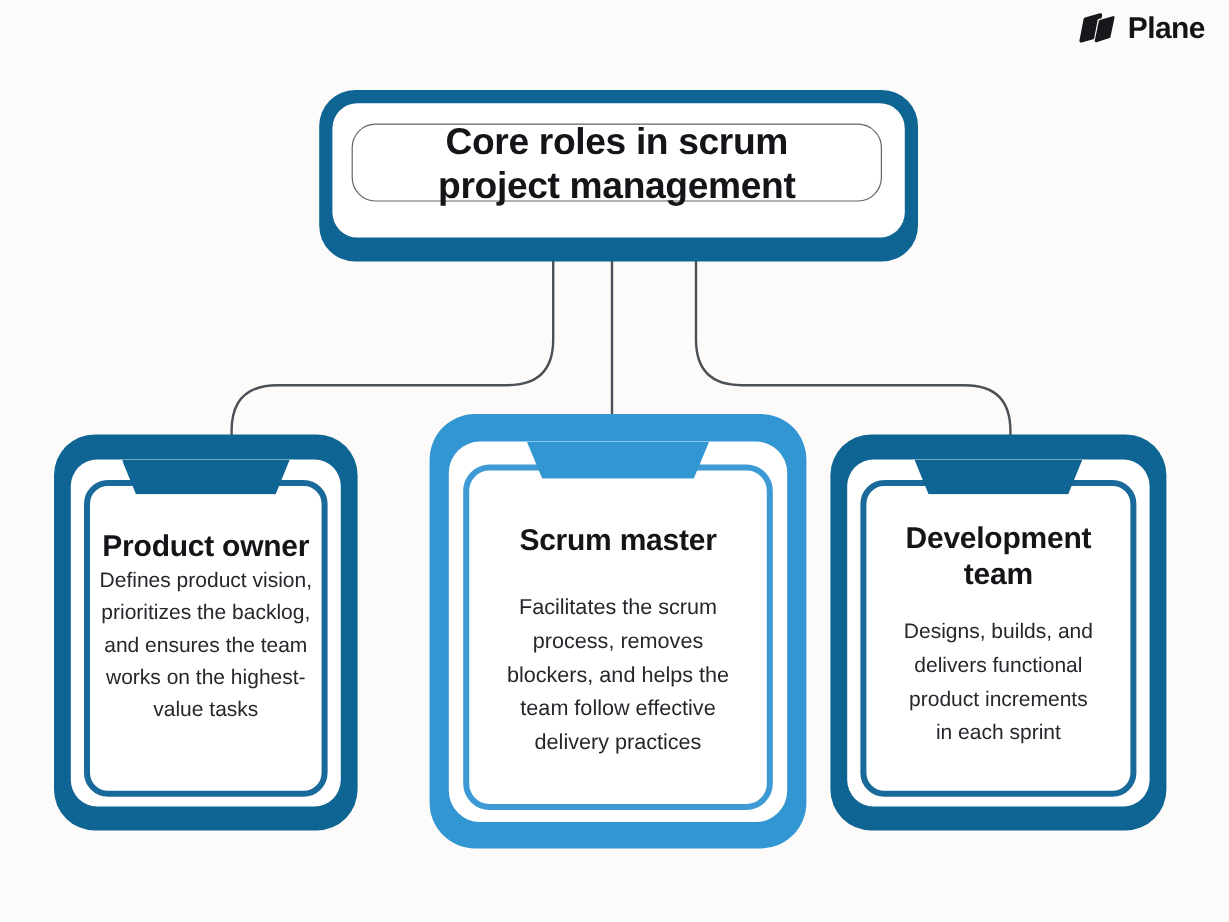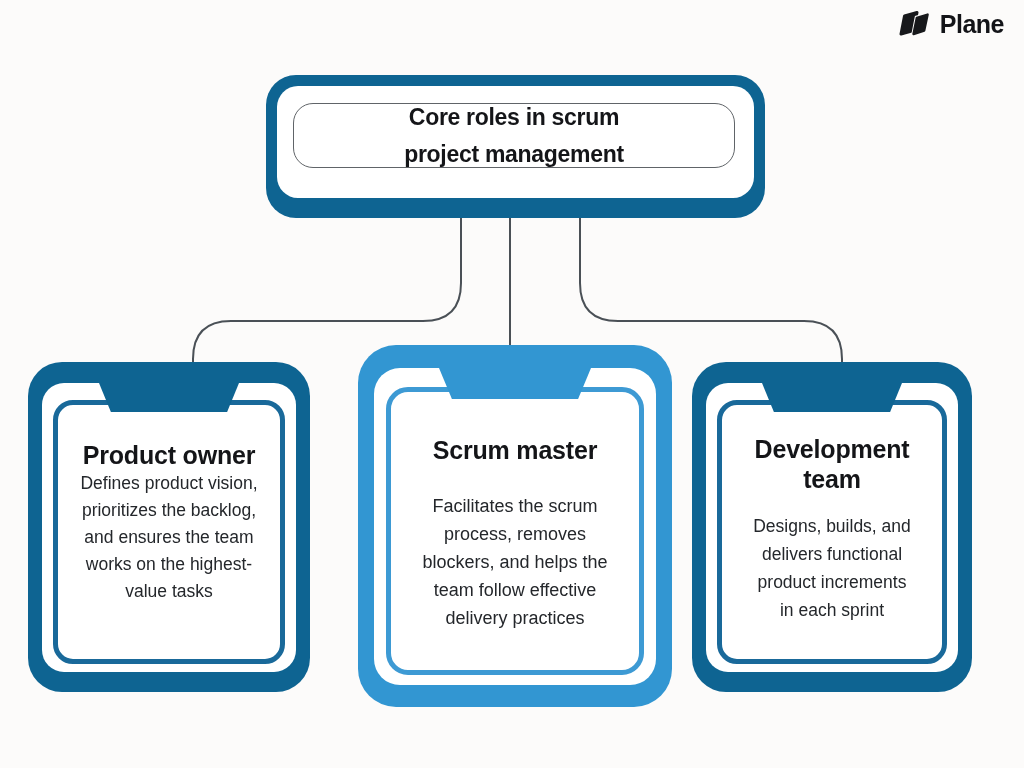--- a/index.html
+++ b/index.html
@@ -46,31 +46,31 @@
   .title-box__white{
     position:absolute;inset:11px 11px 20px 11px;
     background:#fff;border-radius:21px;
   }
   .title-box__inner{
     position:absolute;inset:17px 19px 30px 16px;
     border:1.6px solid var(--frame-gray);border-radius:20px;
     display:flex;align-items:center;justify-content:center;
   }
   .title-box h1{
-    font-size:23px;line-height:37px;font-weight:600;
+    font-size:31px;line-height:37px;font-weight:600;
     color:var(--title-text);text-align:center;white-space:pre-line;
     letter-spacing:-0.3px;
   }
 
   
   .card{position:absolute;z-index:2;border-radius:34px;background:var(--c);}
   .card--dark{--c:var(--dark-blue);--cb:var(--dark-blue-border);}
   .card--light{--c:var(--light-blue);--cb:var(--light-blue-border);}
 
-  .card--left {left:28px; top:362px;width:282px;height:330px;}
+  .card--left {left:45px; top:362px;width:253px;height:330px;}
   .card--mid  {left:358px;top:345px;width:314px;height:362px;border-radius:38px;}
   .card--right{left:692px;top:362px;width:280px;height:330px;}
 
   .card__white{
     position:absolute;inset:21px 14px 20px 14px;
     background:#fff;border-radius:22px;
   }
   .card--mid .card__white{inset:23px 16px 22px 16px;border-radius:26px;}
 
   .card__inner{

